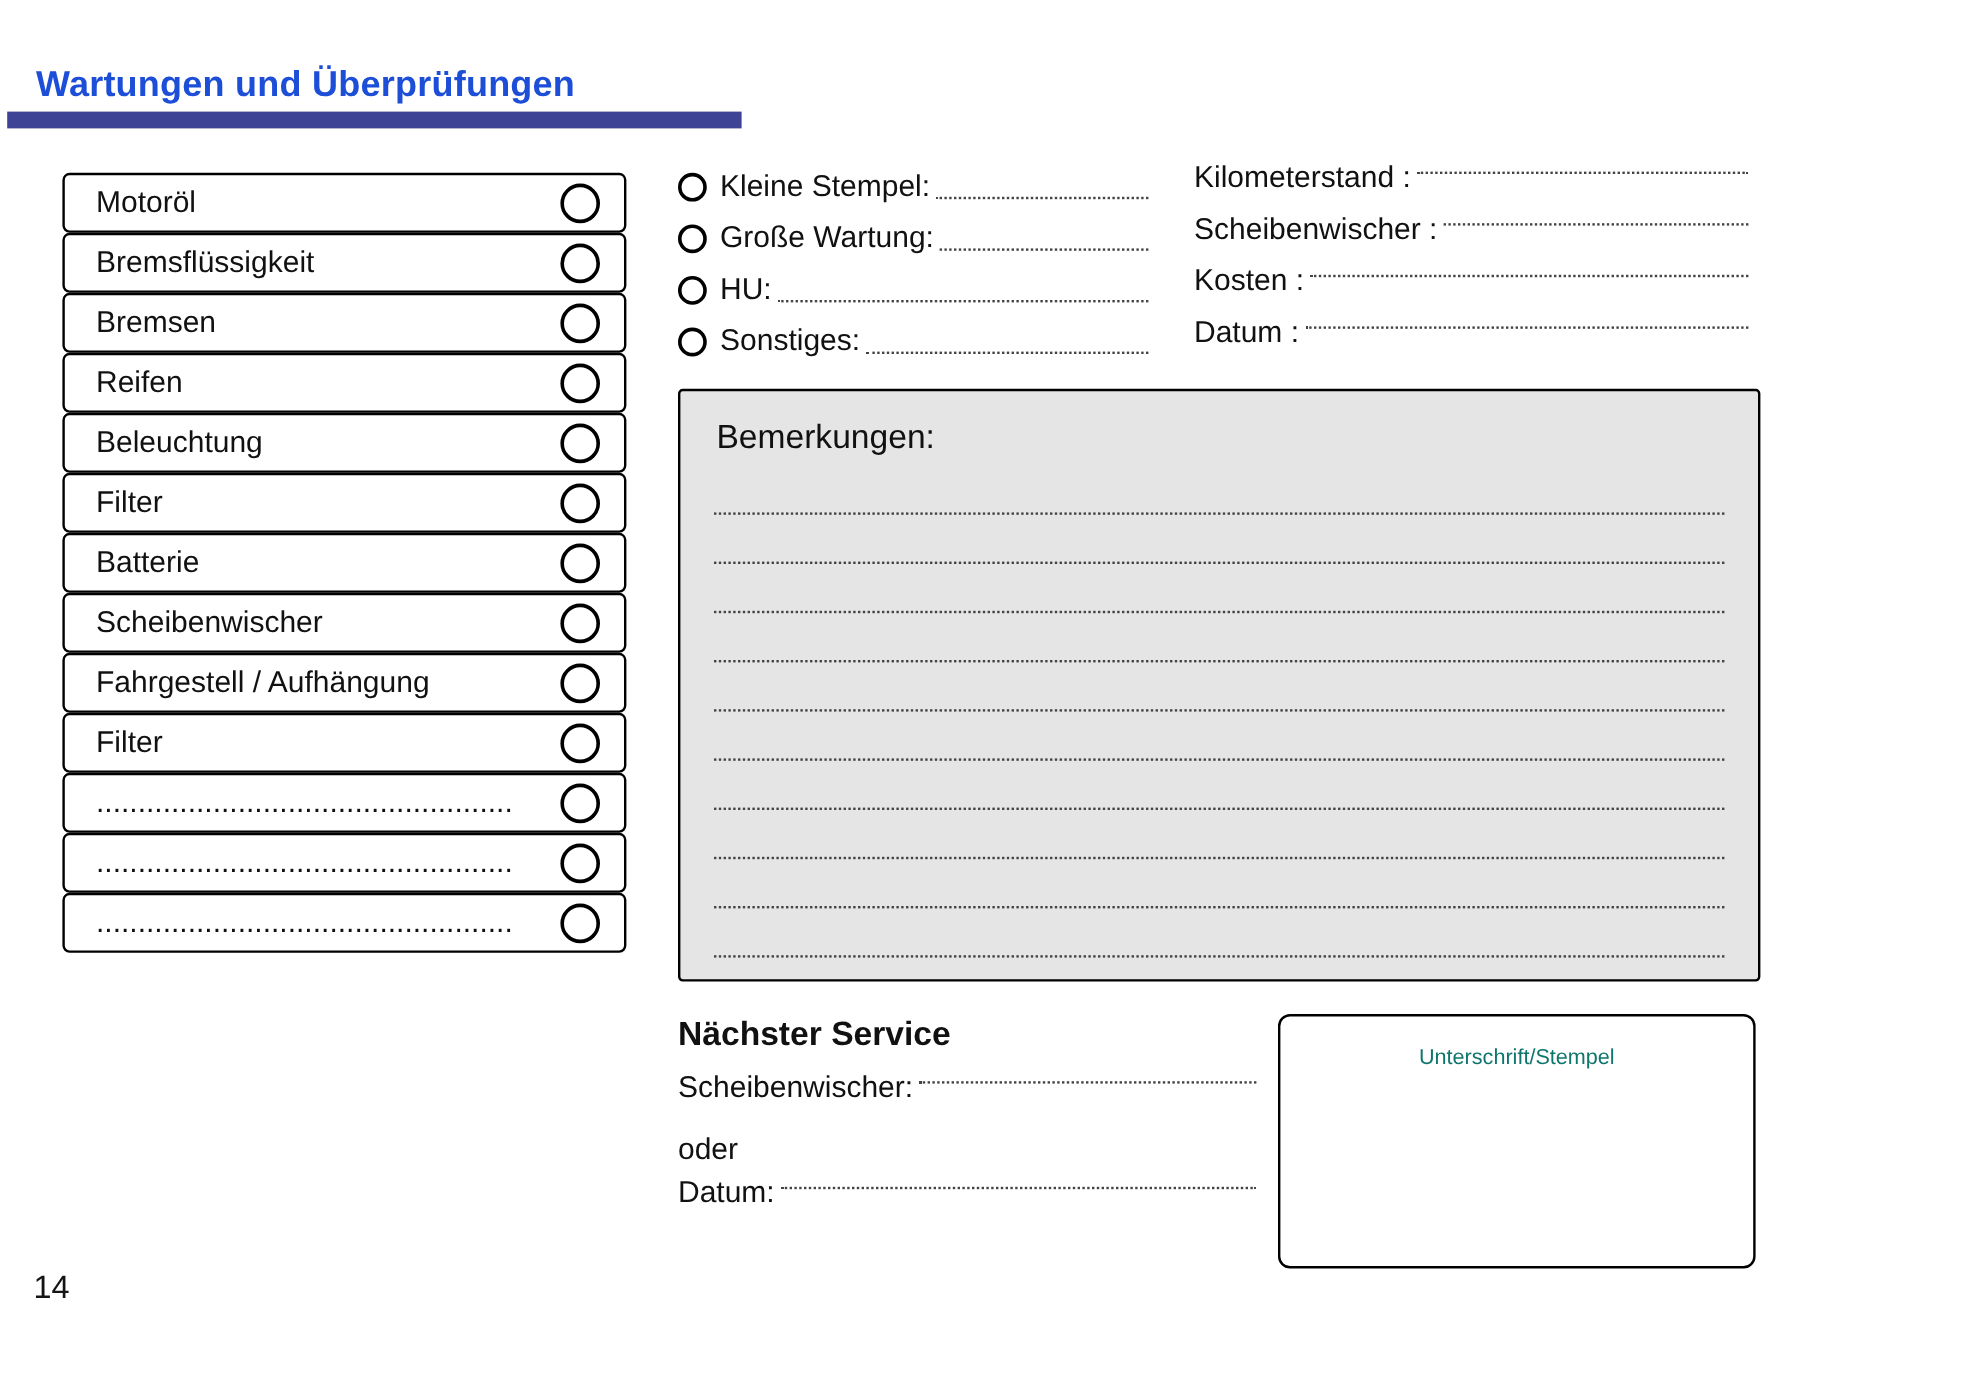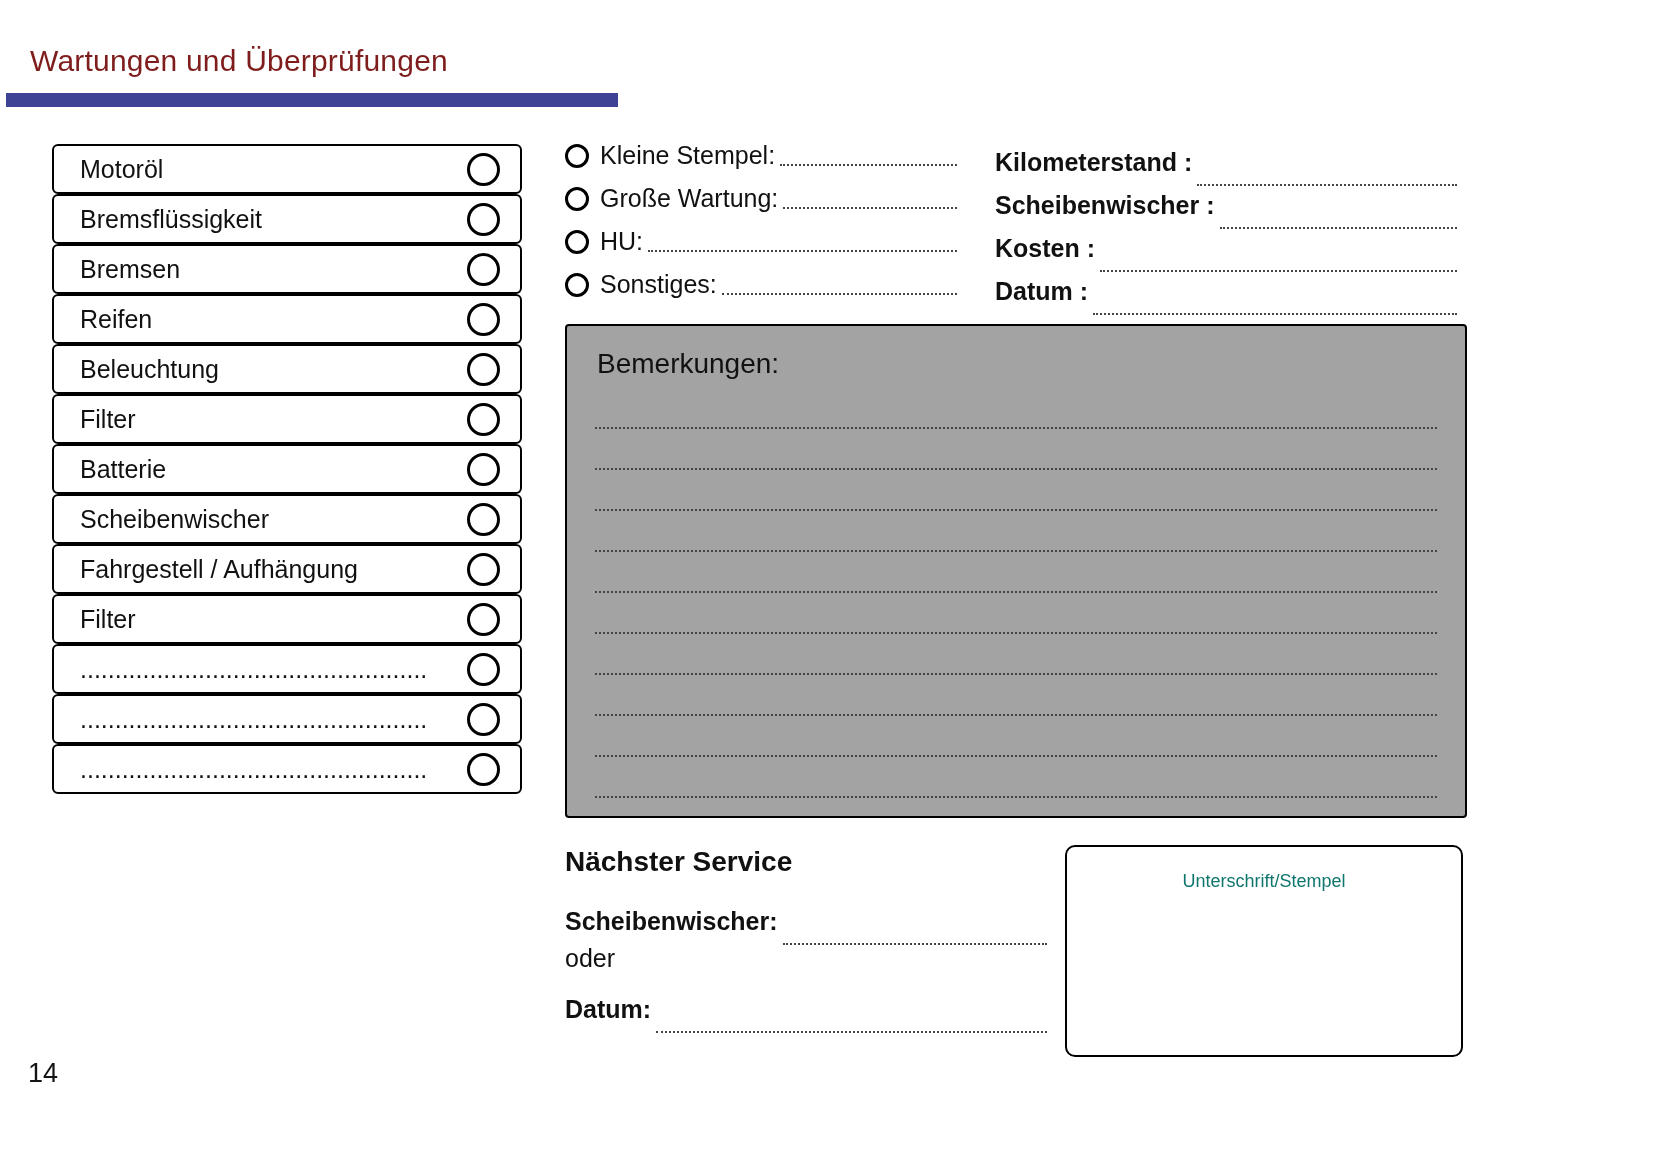--- a/index.html
+++ b/index.html
@@ -13,25 +13,25 @@
     width: 1653px;
     height: 1165px;
     background: #ffffff;
     overflow: hidden;
   }
 
   
   .page-title {
     position: absolute;
     left: 30px;
-    top: 44px;
+    top: 54px;
     font-size: 30px;
-    font-weight: 400;
+    font-weight: 700;
     letter-spacing: 0.2px;
-    color: #7f1d1d;
+    color: #1d4ed8;
   }
   .accent-bar {
     position: absolute;
     left: 6px;
     top: 93px;
     width: 612px;
     height: 14px;
     background: #3f4396;
   }
 
@@ -99,35 +99,34 @@
 
   
   .service-fields {
     position: absolute;
     left: 995px;
     top: 134px;
     width: 462px;
   }
   .field-row {
     display: flex;
-    align-items: flex-end;
+    align-items: flex-start;
     height: 43px;
-    font-weight: bold;
   }
 
   
   .remarks-box {
     position: absolute;
     left: 565px;
     top: 324px;
     width: 902px;
     height: 494px;
     border: 2px solid #000;
     border-radius: 4px;
-    background: #a3a3a3;
+    background: #e5e5e5;
   }
   .remarks-title {
     font-size: 28px;
     margin: 22px 0 0 30px;
   }
   .remarks-lines { margin: 8px 28px 0 28px; }
   .remark-line {
     height: 41px;
     border-bottom: 2px dotted #444;
   }

